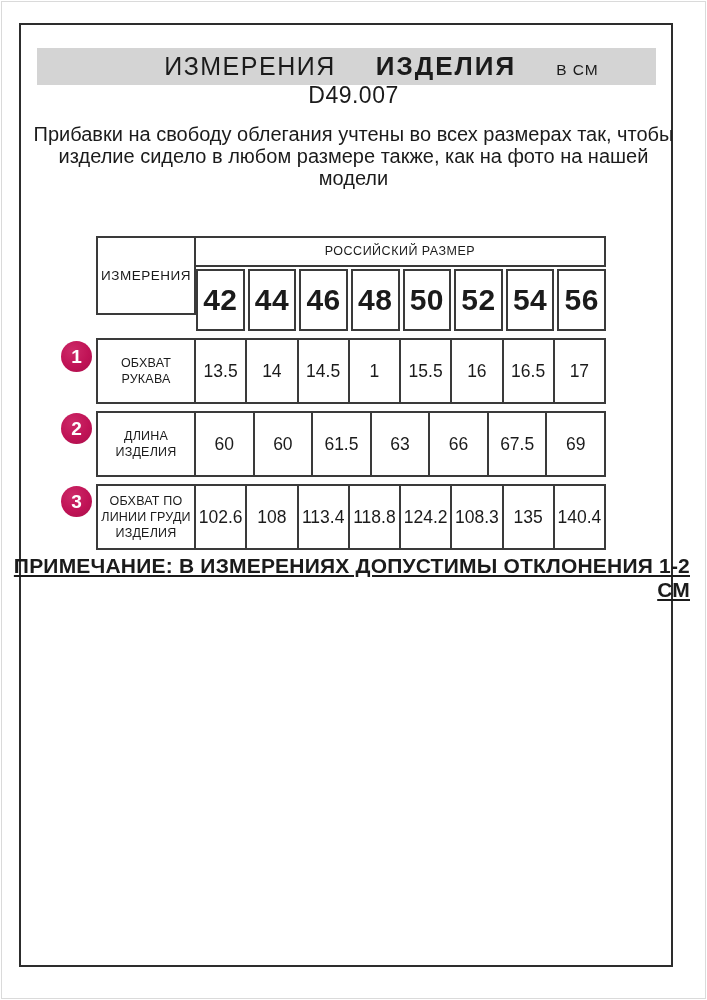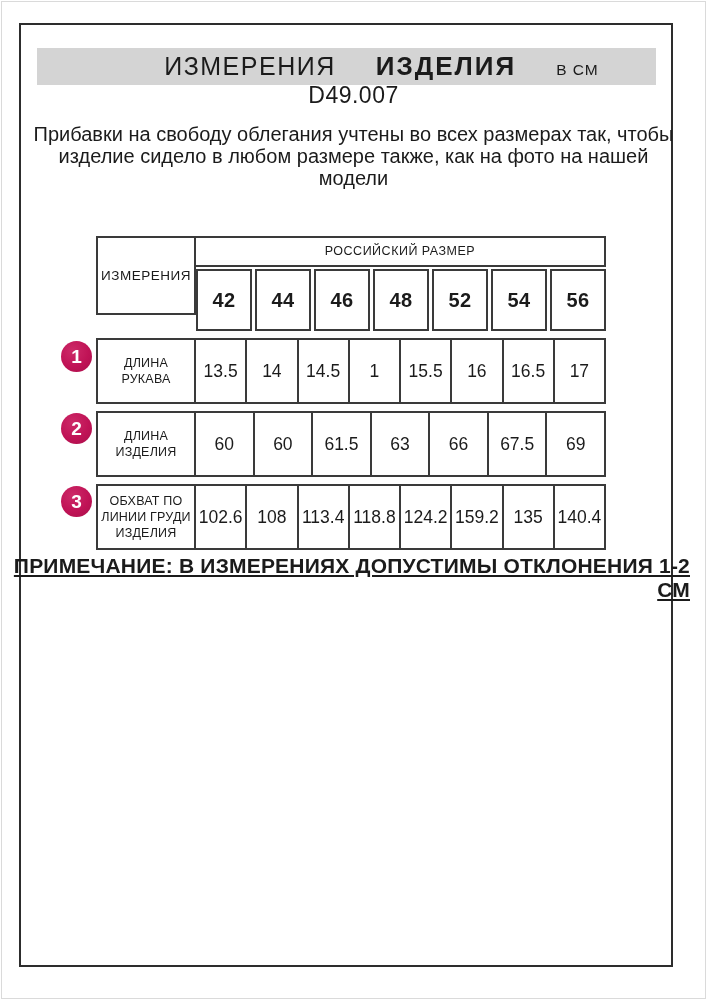--- a/index.html
+++ b/index.html
@@ -54,21 +54,21 @@
   .sizes-area { width: 410px; }
   .ru-head {
     height: 31px; border: 2px solid #3a3a3a; margin-left: -2px;
     display: flex; align-items: center; justify-content: center;
     font-size: 12.5px; line-height: 1; letter-spacing: 0.5px;
   }
   .size-row { display: flex; gap: 3px; margin-top: 2px; height: 62px; }
   .size-cell {
     flex: 1; border: 2px solid #3a3a3a;
     display: flex; align-items: center; justify-content: center;
-    font-size: 20px; font-weight: 700; letter-spacing: 0.5px;
+    font-size: 30px; font-weight: 700; letter-spacing: 0.5px;
   }
   .data-row {
     display: flex; border: 2px solid #3a3a3a; margin-top: 7px; height: 66px;
     background: #fff;
   }
   .row-label {
     width: 98px; border-right: 2px solid #3a3a3a;
     display: flex; align-items: center; justify-content: center;
     text-align: center; font-size: 12.5px; line-height: 16px;
     white-space: pre-line; letter-spacing: 0.2px;
@@ -117,29 +117,30 @@
 <div class="size-table">
   <div class="t-head">
     <div class="m-head">ИЗМЕРЕНИЯ</div>
     <div class="sizes-area">
       <div class="ru-head">РОССИЙСКИЙ РАЗМЕР</div>
       <div class="size-row">
         <div class="size-cell">42</div>
         <div class="size-cell">44</div>
         <div class="size-cell">46</div>
         <div class="size-cell">48</div>
+        <div class="size-cell">50</div>
         <div class="size-cell">52</div>
         <div class="size-cell">54</div>
         <div class="size-cell">56</div>
       </div>
     </div>
   </div>
 
   <div class="data-row">
-    <div class="row-label">ДЛИНА РУКАВА</div>
+    <div class="row-label">ОБХВАТ РУКАВА</div>
     <div class="val-cell first">13.5</div>
     <div class="val-cell">14</div>
     <div class="val-cell">14.5</div>
     <div class="val-cell">1</div>
     <div class="val-cell">15.5</div>
     <div class="val-cell">16</div>
     <div class="val-cell">16.5</div>
     <div class="val-cell">17</div>
   </div>
 
@@ -157,21 +158,21 @@
 
   <div class="data-row">
     <div class="row-label">ОБХВАТ ПО
 ЛИНИИ ГРУДИ
 ИЗДЕЛИЯ</div>
     <div class="val-cell first">102.6</div>
     <div class="val-cell">108</div>
     <div class="val-cell">113.4</div>
     <div class="val-cell">118.8</div>
     <div class="val-cell">124.2</div>
-    <div class="val-cell">159.2</div>
+    <div class="val-cell">108.3</div>
     <div class="val-cell">135</div>
     <div class="val-cell">140.4</div>
   </div>
 </div>
 
 <div class="marker m1">1</div>
 <div class="marker m2">2</div>
 <div class="marker m3">3</div>
 
 <div class="note">ПРИМЕЧАНИЕ: В ИЗМЕРЕНИЯХ ДОПУСТИМЫ ОТКЛОНЕНИЯ 1-2 СМ</div>

